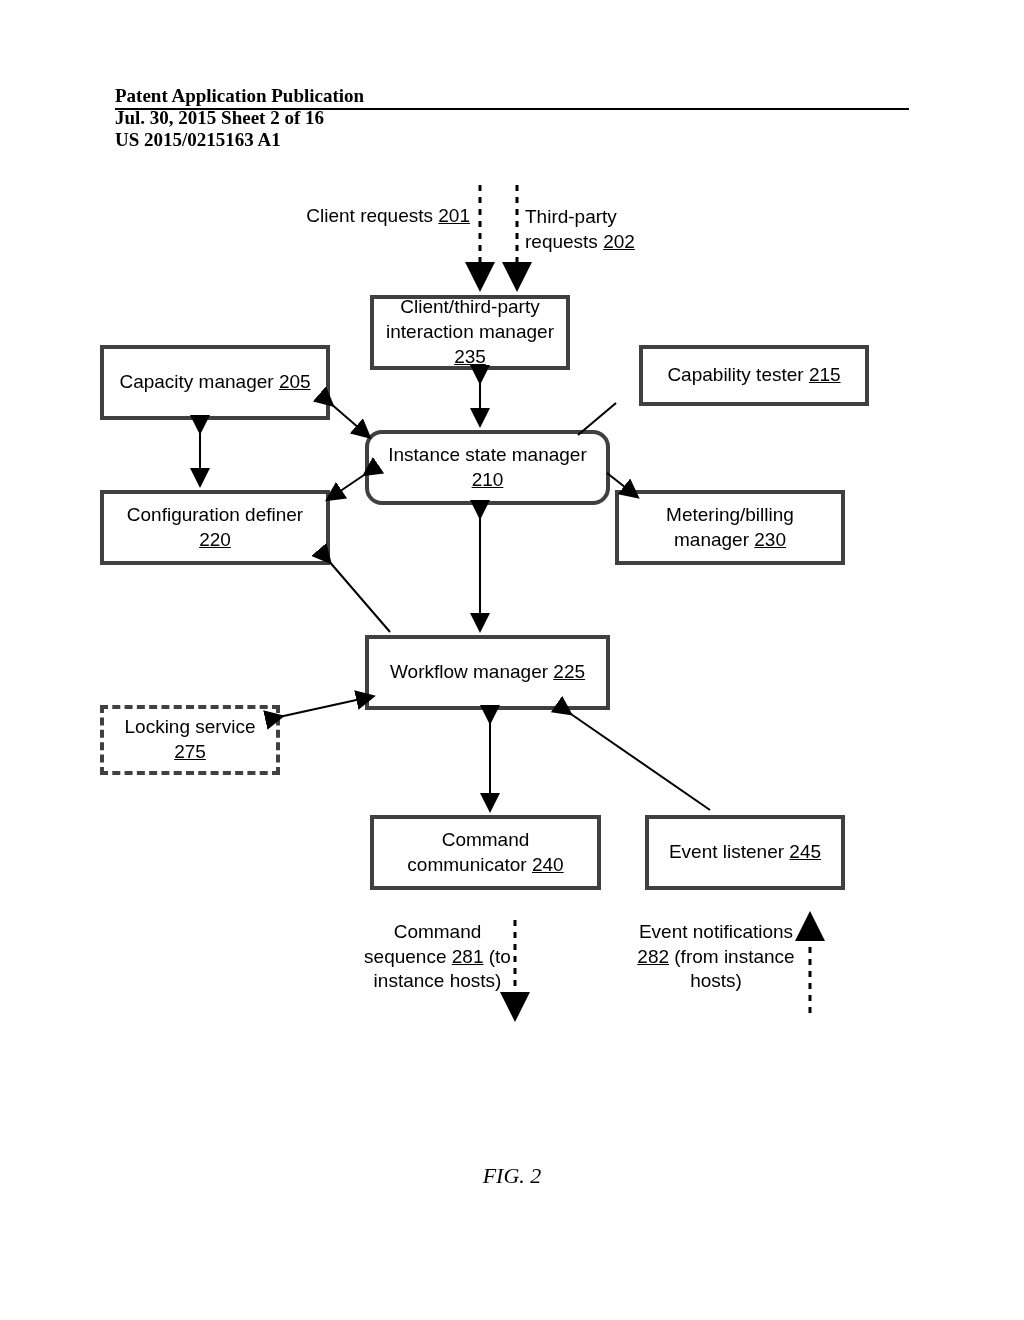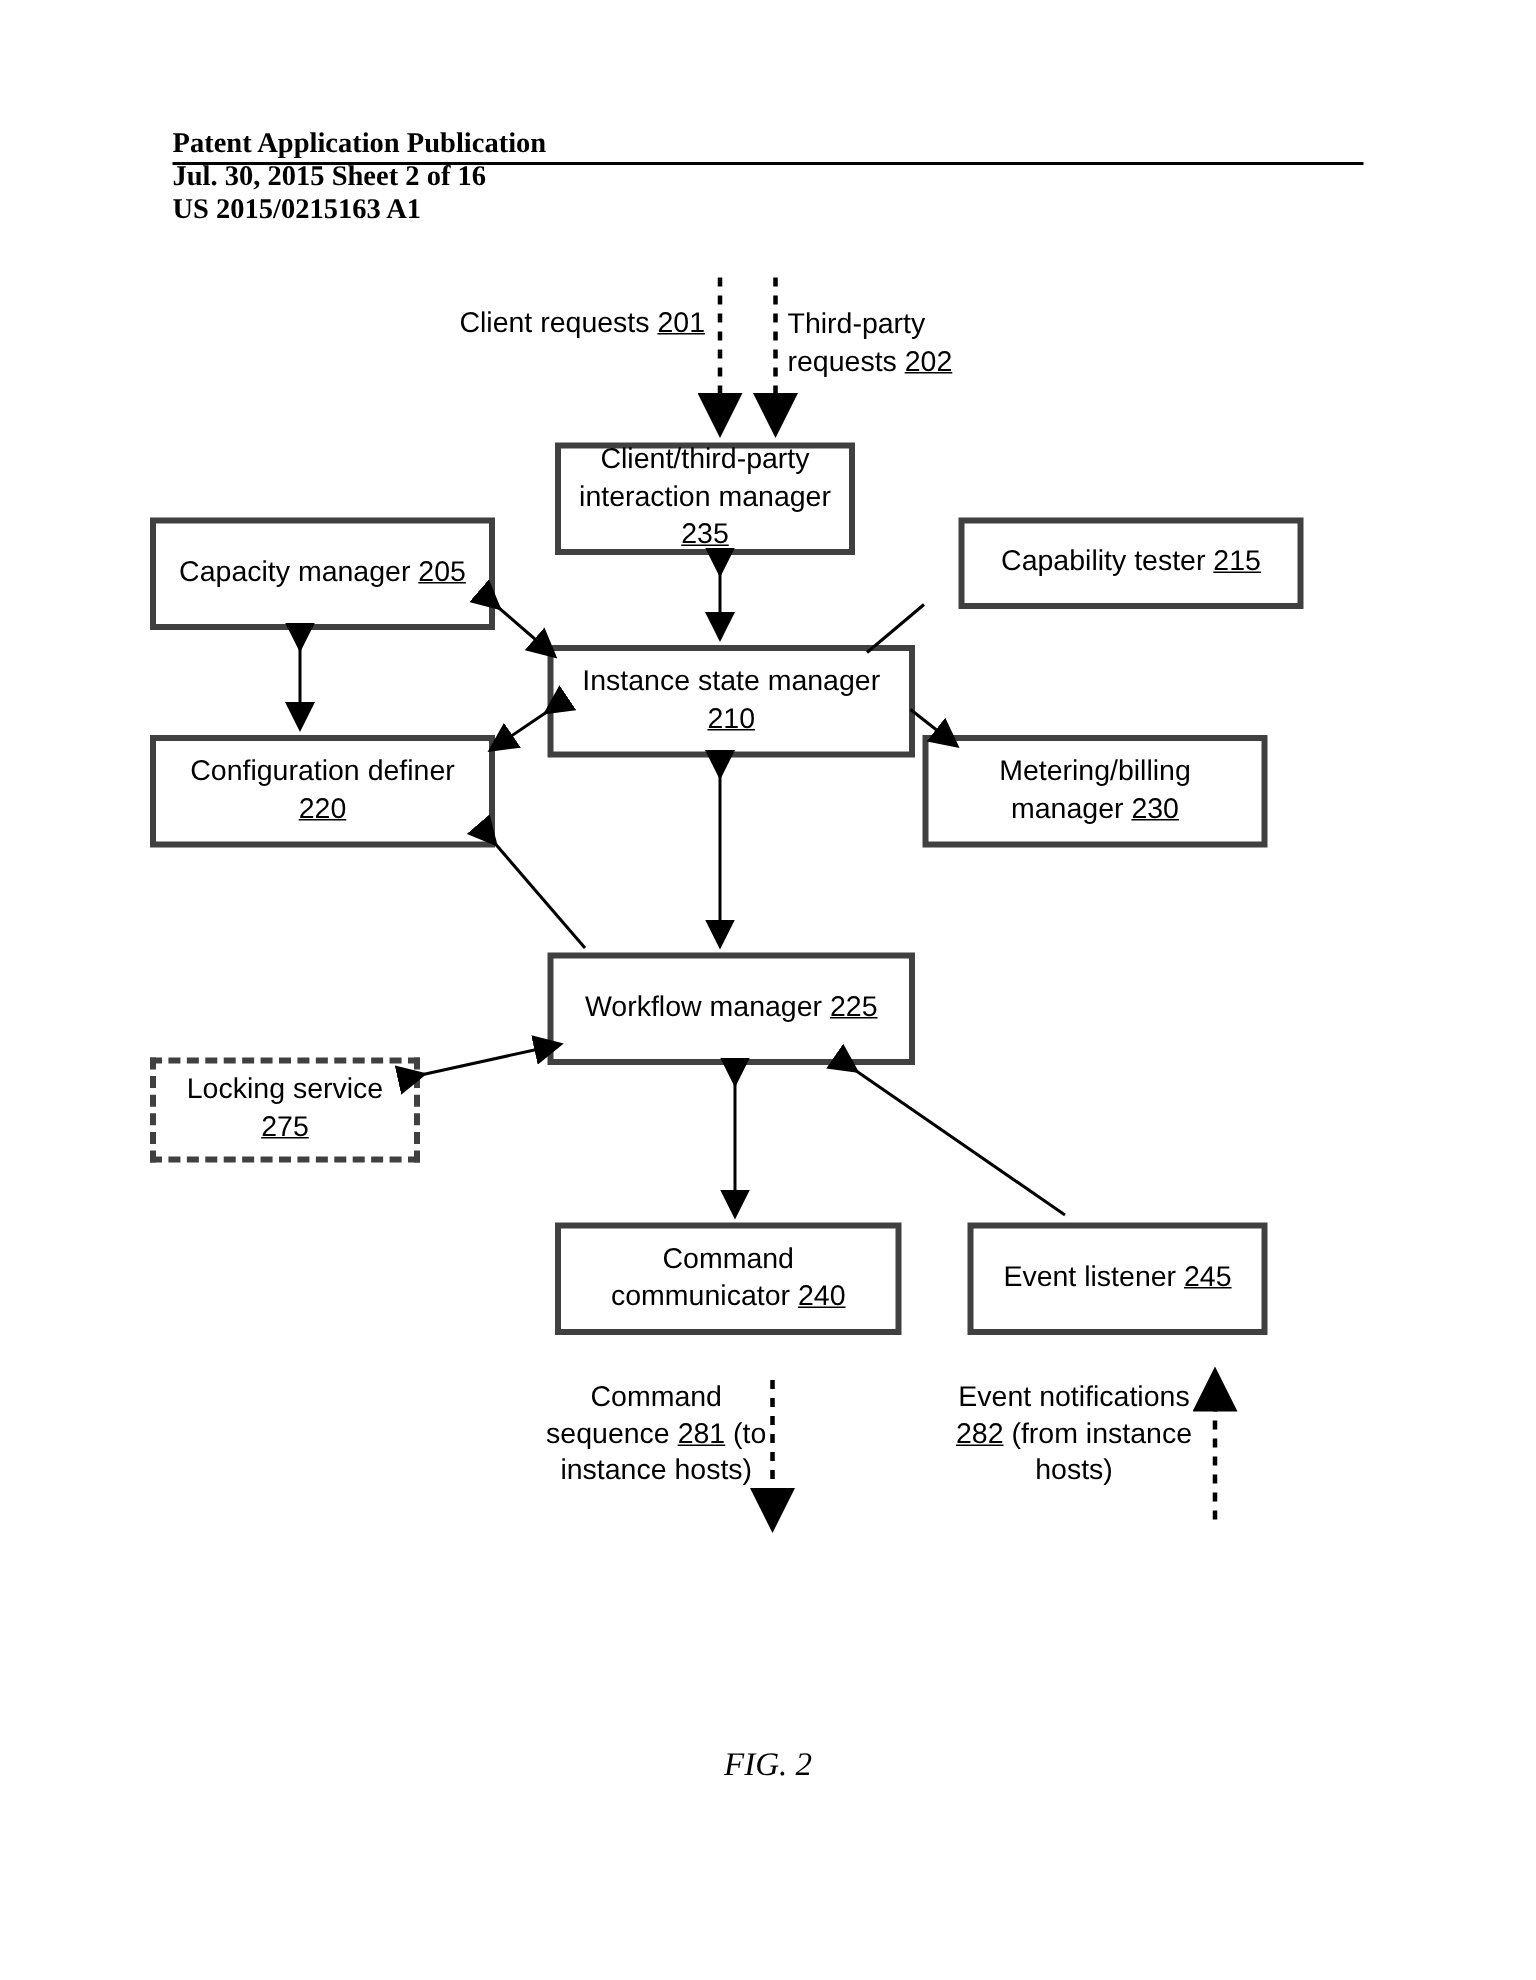--- a/index.html
+++ b/index.html
@@ -45,21 +45,21 @@
     </div>
 
     <div class="box" style="top:200px; left:10px; width:230px; height:75px;">
       <div><span>Capacity manager </span><span class="ref">205</span></div>
     </div>
 
     <div class="box" style="top:200px; left:525px; width:230px; height:61px;margin-left:24px;">
       <div><span>Capability tester </span><span class="ref">215</span></div>
     </div>
 
-    <div class="box" style="top:285px; left:275px; width:245px; height:75px;">
+    <div class="box" style="top:285px; left:275px; width:245px; height:75px;border-radius:17px;">
       <div><span>Instance state manager </span><span class="ref">210</span></div>
     </div>
 
     <div class="box" style="top:345px; left:10px; width:230px; height:75px;">
       <div><span>Configuration definer </span><span class="ref">220</span></div>
     </div>
 
     <div class="box" style="top:345px; left:525px; width:230px; height:75px;">
       <div><span>Metering/billing manager </span><span class="ref">230</span></div>
     </div>

